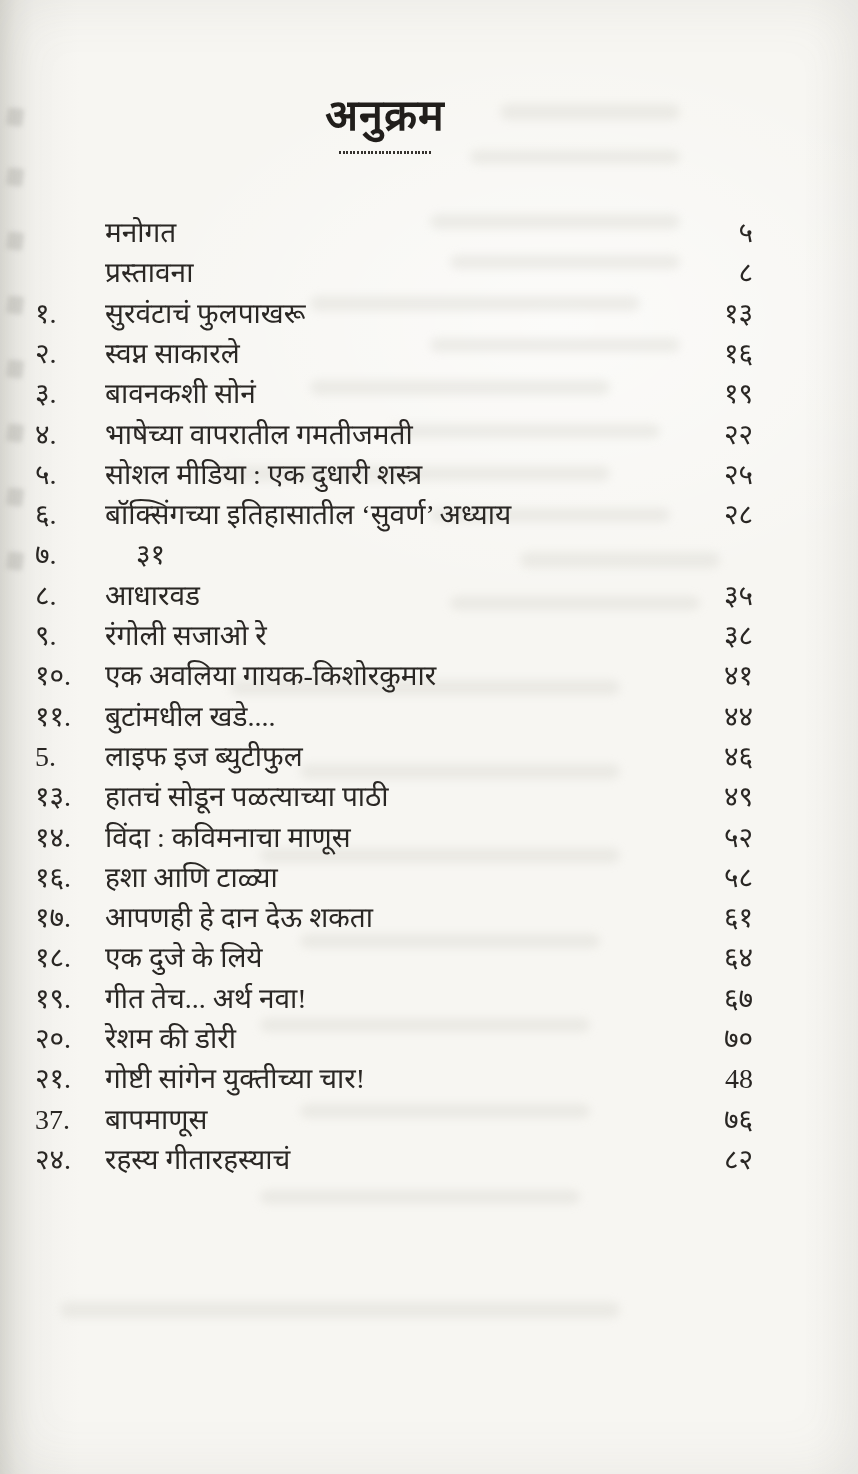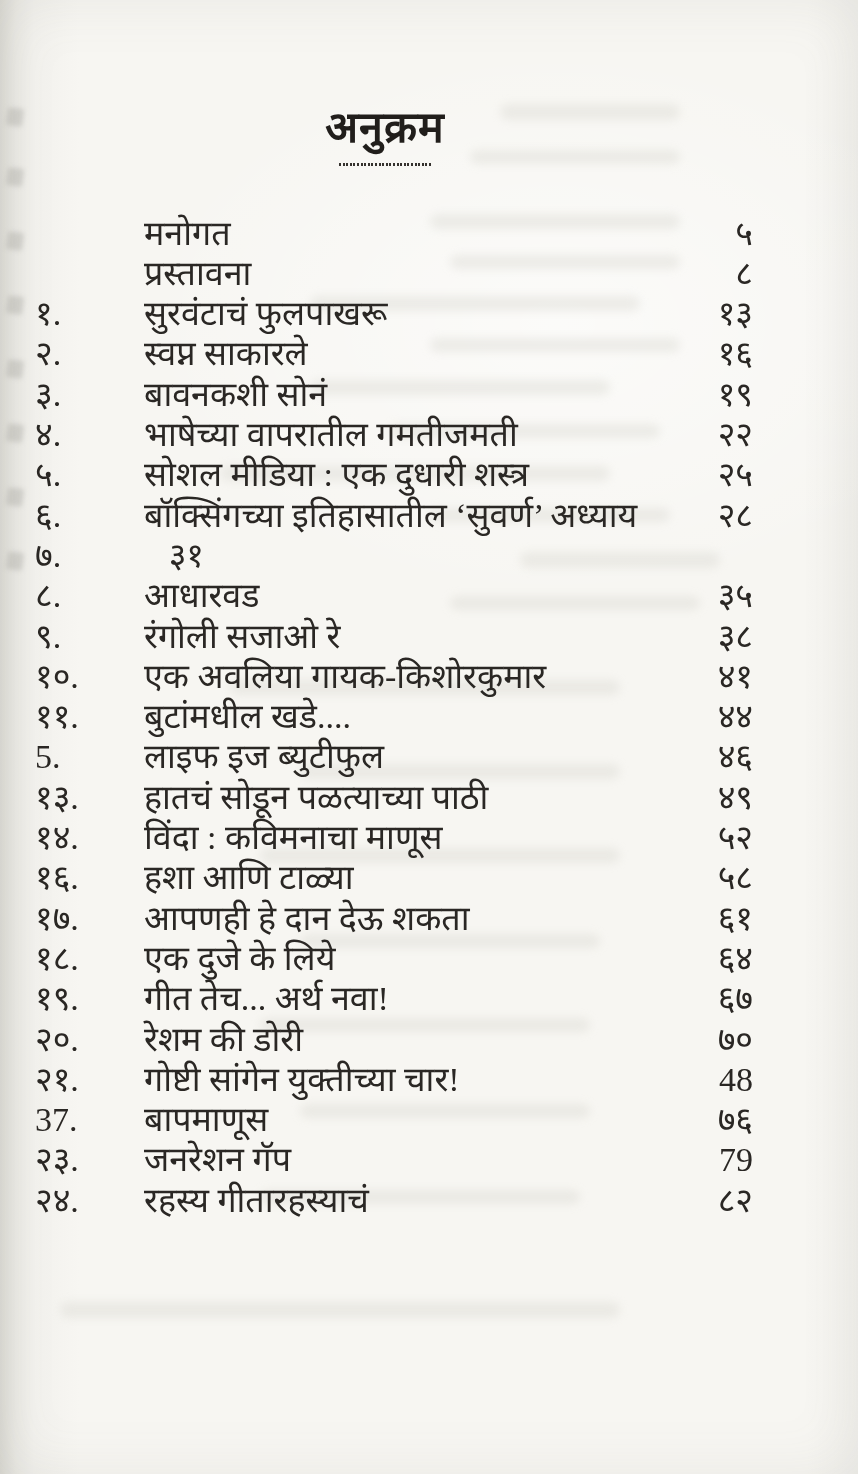--- a/index.html
+++ b/index.html
@@ -32,21 +32,21 @@
     box-shadow: inset 0 0 60px rgba(120,118,110,0.10);
   }
   .toc-header {
     position: absolute;
     top: 92px;
     left: 0;
     width: 770px;
     text-align: center;
   }
   .toc-title {
-    margin: 12px;
+    margin: 0;
     font-size: 43px;
     line-height: 1.1;
     font-weight: 700;
     color: #211e1b;
     letter-spacing: 1px;
   }
   .dotted-rule {
     width: 92px;
     height: 3px;
     margin: 12px auto 0;
@@ -55,24 +55,23 @@
   .toc-list {
     position: absolute;
     top: 213px;
     left: 35px;
     right: 105px;
   }
   .toc-row {
     display: flex;
     align-items: center;
     height: 40.3px;
-    font-size: 34px;
+    font-size: 28px;
     line-height: 1.15;
     white-space: nowrap;
-    gap: 39px;
   }
   .col-num {
     flex: 0 0 70px;
     width: 70px;
   }
   .col-title {
     flex: 1 1 auto;
     overflow: visible;
   }
   .col-page {
@@ -270,25 +269,20 @@
       <span class="col-title">गोष्टी सांगेन युक्तीच्या चार!</span>
       <span class="col-page">48</span>
     </div>
 
     <div class="toc-row">
       <span class="col-num">37.</span>
       <span class="col-title">बापमाणूस</span>
       <span class="col-page">७६</span>
     </div>
 
-    <div class="toc-row">
-      <span class="col-num">२३.</span>
-      <span class="col-title">जनरेशन गॅप</span>
-      <span class="col-page">79</span>
-    </div>
 
     <div class="toc-row">
       <span class="col-num">२४.</span>
       <span class="col-title">रहस्य गीतारहस्याचं</span>
       <span class="col-page">८२</span>
     </div>
 
   </main>
 
 </div>

